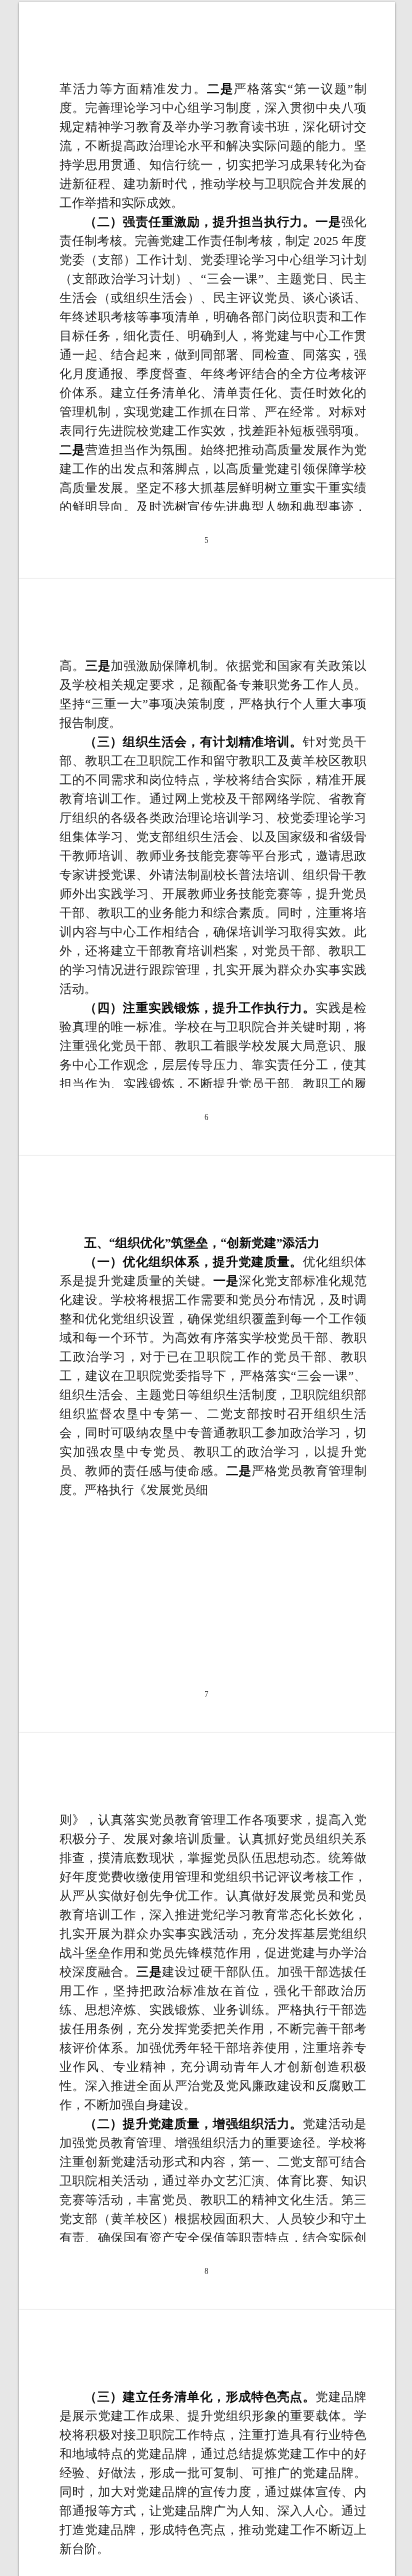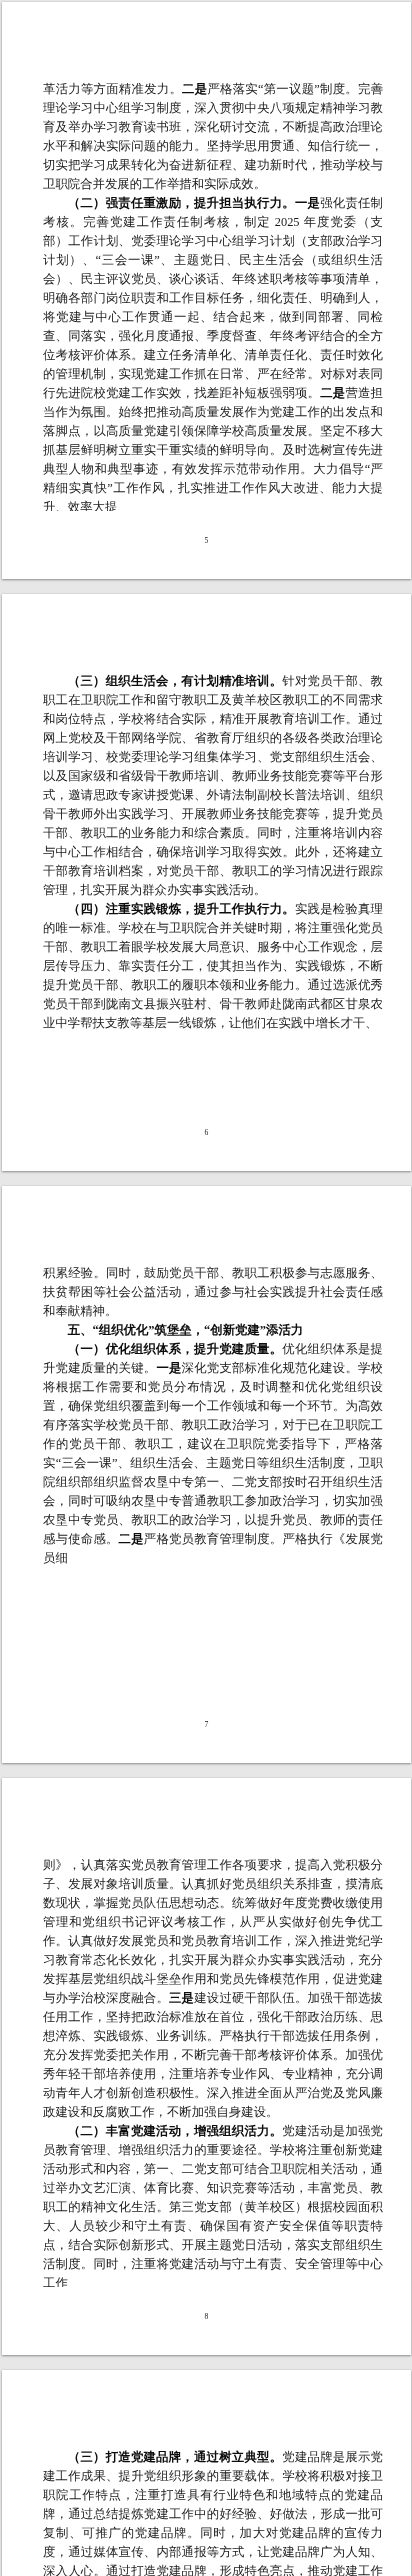--- a/index.html
+++ b/index.html
@@ -1,18 +1,18 @@
 <!DOCTYPE html>
 <html style="font-size:8.2px"><head>
 <meta charset="utf-8">
 <style>
   html,body{margin:0;padding:0;width:413px;height:3478px;overflow:hidden;background:#e7e7e7;}
   #pages{padding-top:1.5px;}
   .page{
-    width:409px;height:577px;margin:0 auto 15px auto;background:#ffffff;position:relative;
+    width:376px;height:577px;margin:0 auto 0 auto;background:#ffffff;position:relative;
     box-shadow:0 1px 2.1px rgba(0,0,0,0.38), 0 0 1px rgba(0,0,0,0.18);
   }
   .page-body{padding:78px 28px 0 41px;height:431px;overflow:hidden;}
   .para{
     margin:0;padding:0;
     font-family:"Liberation Serif","DejaVu Serif",serif;
     font-size:12.4px;line-height:19px;color:#1b1b1b;
     text-align:justify;text-indent:2em;word-break:break-all;
   }
   .para.cont{text-indent:0;}
@@ -30,40 +30,40 @@
   <div id="pages">
       <div class="page">
         <div class="page-body">
           <p class="para cont"><span>革活力等方面精准发力。</span><span class="b">二是</span><span>严格落实“第一议题”制度。完善理论学习中心组学习制度，深入贯彻中央八项规定精神学习教育及举办学习教育读书班，深化研讨交流，不断提高政治理论水平和解决实际问题的能力。坚持学思用贯通、知信行统一，切实把学习成果转化为奋进新征程、建功新时代，推动学校与卫职院合并发展的工作举措和实际成效。</span></p>
           <p class="para"><span class="b">（二）强责任重激励，提升担当执行力。一是</span><span>强化责任制考核。完善党建工作责任制考核，制定 2025 年度党委（支部）工作计划、党委理论学习中心组学习计划（支部政治学习计划）、“三会一课”、主题党日、民主生活会（或组织生活会）、民主评议党员、谈心谈话、年终述职考核等事项清单，明确各部门岗位职责和工作目标任务，细化责任、明确到人，将党建与中心工作贯通一起、结合起来，做到同部署、同检查、同落实，强化月度通报、季度督查、年终考评结合的全方位考核评价体系。建立任务清单化、清单责任化、责任时效化的管理机制，实现党建工作抓在日常、严在经常。对标对表同行先进院校党建工作实效，找差距补短板强弱项。</span><span class="b">二是</span><span>营造担当作为氛围。始终把推动高质量发展作为党建工作的出发点和落脚点，以高质量党建引领保障学校高质量发展。坚定不移大抓基层鲜明树立重实干重实绩的鲜明导向。及时选树宣传先进典型人物和典型事迹，有效发挥示范带动作用。大力倡导“严精细实真快”工作作风，扎实推进工作作风大改进、能力大提升、效率大提</span></p>
         </div>
         <div class="page-number">5</div>
       </div>
       <div class="page">
         <div class="page-body">
+          <p class="para cont"><span>高。</span><span class="b">三是</span><span>加强激励保障机制。依据党和国家有关政策以及学校相关规定要求，足额配备专兼职党务工作人员。坚持“三重一大”事项决策制度，严格执行个人重大事项报告制度。</span></p>
           <p class="para"><span class="b">（三）组织生活会，有计划精准培训。</span><span>针对党员干部、教职工在卫职院工作和留守教职工及黄羊校区教职工的不同需求和岗位特点，学校将结合实际，精准开展教育培训工作。通过网上党校及干部网络学院、省教育厅组织的各级各类政治理论培训学习、校党委理论学习组集体学习、党支部组织生活会、以及国家级和省级骨干教师培训、教师业务技能竞赛等平台形式，邀请思政专家讲授党课、外请法制副校长普法培训、组织骨干教师外出实践学习、开展教师业务技能竞赛等，提升党员干部、教职工的业务能力和综合素质。同时，注重将培训内容与中心工作相结合，确保培训学习取得实效。此外，还将建立干部教育培训档案，对党员干部、教职工的学习情况进行跟踪管理，扎实开展为群众办实事实践活动。</span></p>
           <p class="para"><span class="b">（四）注重实践锻炼，提升工作执行力。</span><span>实践是检验真理的唯一标准。学校在与卫职院合并关键时期，将注重强化党员干部、教职工着眼学校发展大局意识、服务中心工作观念，层层传导压力、靠实责任分工，使其担当作为、实践锻炼，不断提升党员干部、教职工的履职本领和业务能力。通过选派优秀党员干部到陇南文县振兴驻村、骨干教师赴陇南武都区甘泉农业中学帮扶支教等基层一线锻炼，让他们在实践中增长才干、</span></p>
         </div>
         <div class="page-number">6</div>
       </div>
       <div class="page">
         <div class="page-body">
-          <p class="para cont"><span>积累经验。同时，鼓励党员干部、教职工积极参与志愿服务、扶贫帮困等社会公益活动，通过参与社会实践提升社会责任感和奉献精神。</span></p>
           <p class="para head"><span class="b">五、“组织优化”筑堡垒，“创新党建”添活力</span></p>
           <p class="para"><span class="b">（一）优化组织体系，提升党建质量。</span><span>优化组织体系是提升党建质量的关键。</span><span class="b">一是</span><span>深化党支部标准化规范化建设。学校将根据工作需要和党员分布情况，及时调整和优化党组织设置，确保党组织覆盖到每一个工作领域和每一个环节。为高效有序落实学校党员干部、教职工政治学习，对于已在卫职院工作的党员干部、教职工，建议在卫职院党委指导下，严格落实“三会一课”、组织生活会、主题党日等组织生活制度，卫职院组织部组织监督农垦中专第一、二党支部按时召开组织生活会，同时可吸纳农垦中专普通教职工参加政治学习，切实加强农垦中专党员、教职工的政治学习，以提升党员、教师的责任感与使命感。</span><span class="b">二是</span><span>严格党员教育管理制度。严格执行《发展党员细</span></p>
         </div>
         <div class="page-number">7</div>
       </div>
       <div class="page">
         <div class="page-body">
           <p class="para cont"><span>则》，认真落实党员教育管理工作各项要求，提高入党积极分子、发展对象培训质量。认真抓好党员组织关系排查，摸清底数现状，掌握党员队伍思想动态。统筹做好年度党费收缴使用管理和党组织书记评议考核工作，从严从实做好创先争优工作。认真做好发展党员和党员教育培训工作，深入推进党纪学习教育常态化长效化，扎实开展为群众办实事实践活动，充分发挥基层党组织战斗堡垒作用和党员先锋模范作用，促进党建与办学治校深度融合。</span><span class="b">三是</span><span>建设过硬干部队伍。加强干部选拔任用工作，坚持把政治标准放在首位，强化干部政治历练、思想淬炼、实践锻炼、业务训练。严格执行干部选拔任用条例，充分发挥党委把关作用，不断完善干部考核评价体系。加强优秀年轻干部培养使用，注重培养专业作风、专业精神，充分调动青年人才创新创造积极性。深入推进全面从严治党及党风廉政建设和反腐败工作，不断加强自身建设。</span></p>
-          <p class="para"><span class="b">（二）丰富党建活动，增强组织活力。</span><span>党建活动是加强党员教育管理、增强组织活力的重要途径。学校将注重创新党建活动形式和内容，第一、二党支部可结合卫职院相关活动，通过举办文艺汇演、体育比赛、知识竞赛等活动，丰富党员、教职工的精神文化生活。第三党支部（黄羊校区）根据校园面积大、人员较少和守土有责、确保国有资产安全保值等职责特点，结合实际创新形式、开展主题党日活动，落实支部组织生活制度。同时，注重将党建活动与守土有责、安全管理等中心工作</span></p>
+          <p class="para"><span class="b">（二）提升党建质量，增强组织活力。</span><span>党建活动是加强党员教育管理、增强组织活力的重要途径。学校将注重创新党建活动形式和内容，第一、二党支部可结合卫职院相关活动，通过举办文艺汇演、体育比赛、知识竞赛等活动，丰富党员、教职工的精神文化生活。第三党支部（黄羊校区）根据校园面积大、人员较少和守土有责、确保国有资产安全保值等职责特点，结合实际创新形式、开展主题党日活动，落实支部组织生活制度。同时，注重将党建活动与守土有责、安全管理等中心工作</span></p>
         </div>
         <div class="page-number">8</div>
       </div>
       <div class="page">
         <div class="page-body">
-          <p class="para"><span class="b">（三）打造党建品牌，通过树立典型。</span><span>党建品牌是展示党建工作成果、提升党组织形象的重要载体。学校将积极对接卫职院工作特点，注重打造具有行业特色和地域特点的党建品牌，通过总结提炼党建工作中的好经验、好做法，形成一批可复制、可推广的党建品牌。同时，加大对党建品牌的宣传力度，通过媒体宣传、内部通报等方式，让党建品牌广为人知、深入人心。通过打造党建品牌，形成特色亮点，推动党建工作不断迈上新台阶。</span></p>
+          <p class="para"><span class="b">（三）建立任务清单化，形成特色亮点。</span><span>党建品牌是展示党建工作成果、提升党组织形象的重要载体。学校将积极对接卫职院工作特点，注重打造具有行业特色和地域特点的党建品牌，通过总结提炼党建工作中的好经验、好做法，形成一批可复制、可推广的党建品牌。同时，加大对党建品牌的宣传力度，通过媒体宣传、内部通报等方式，让党建品牌广为人知、深入人心。通过打造党建品牌，形成特色亮点，推动党建工作不断迈上新台阶。</span></p>
         </div>
       </div>
     </div>
 </div>
 
 
 </body></html>

